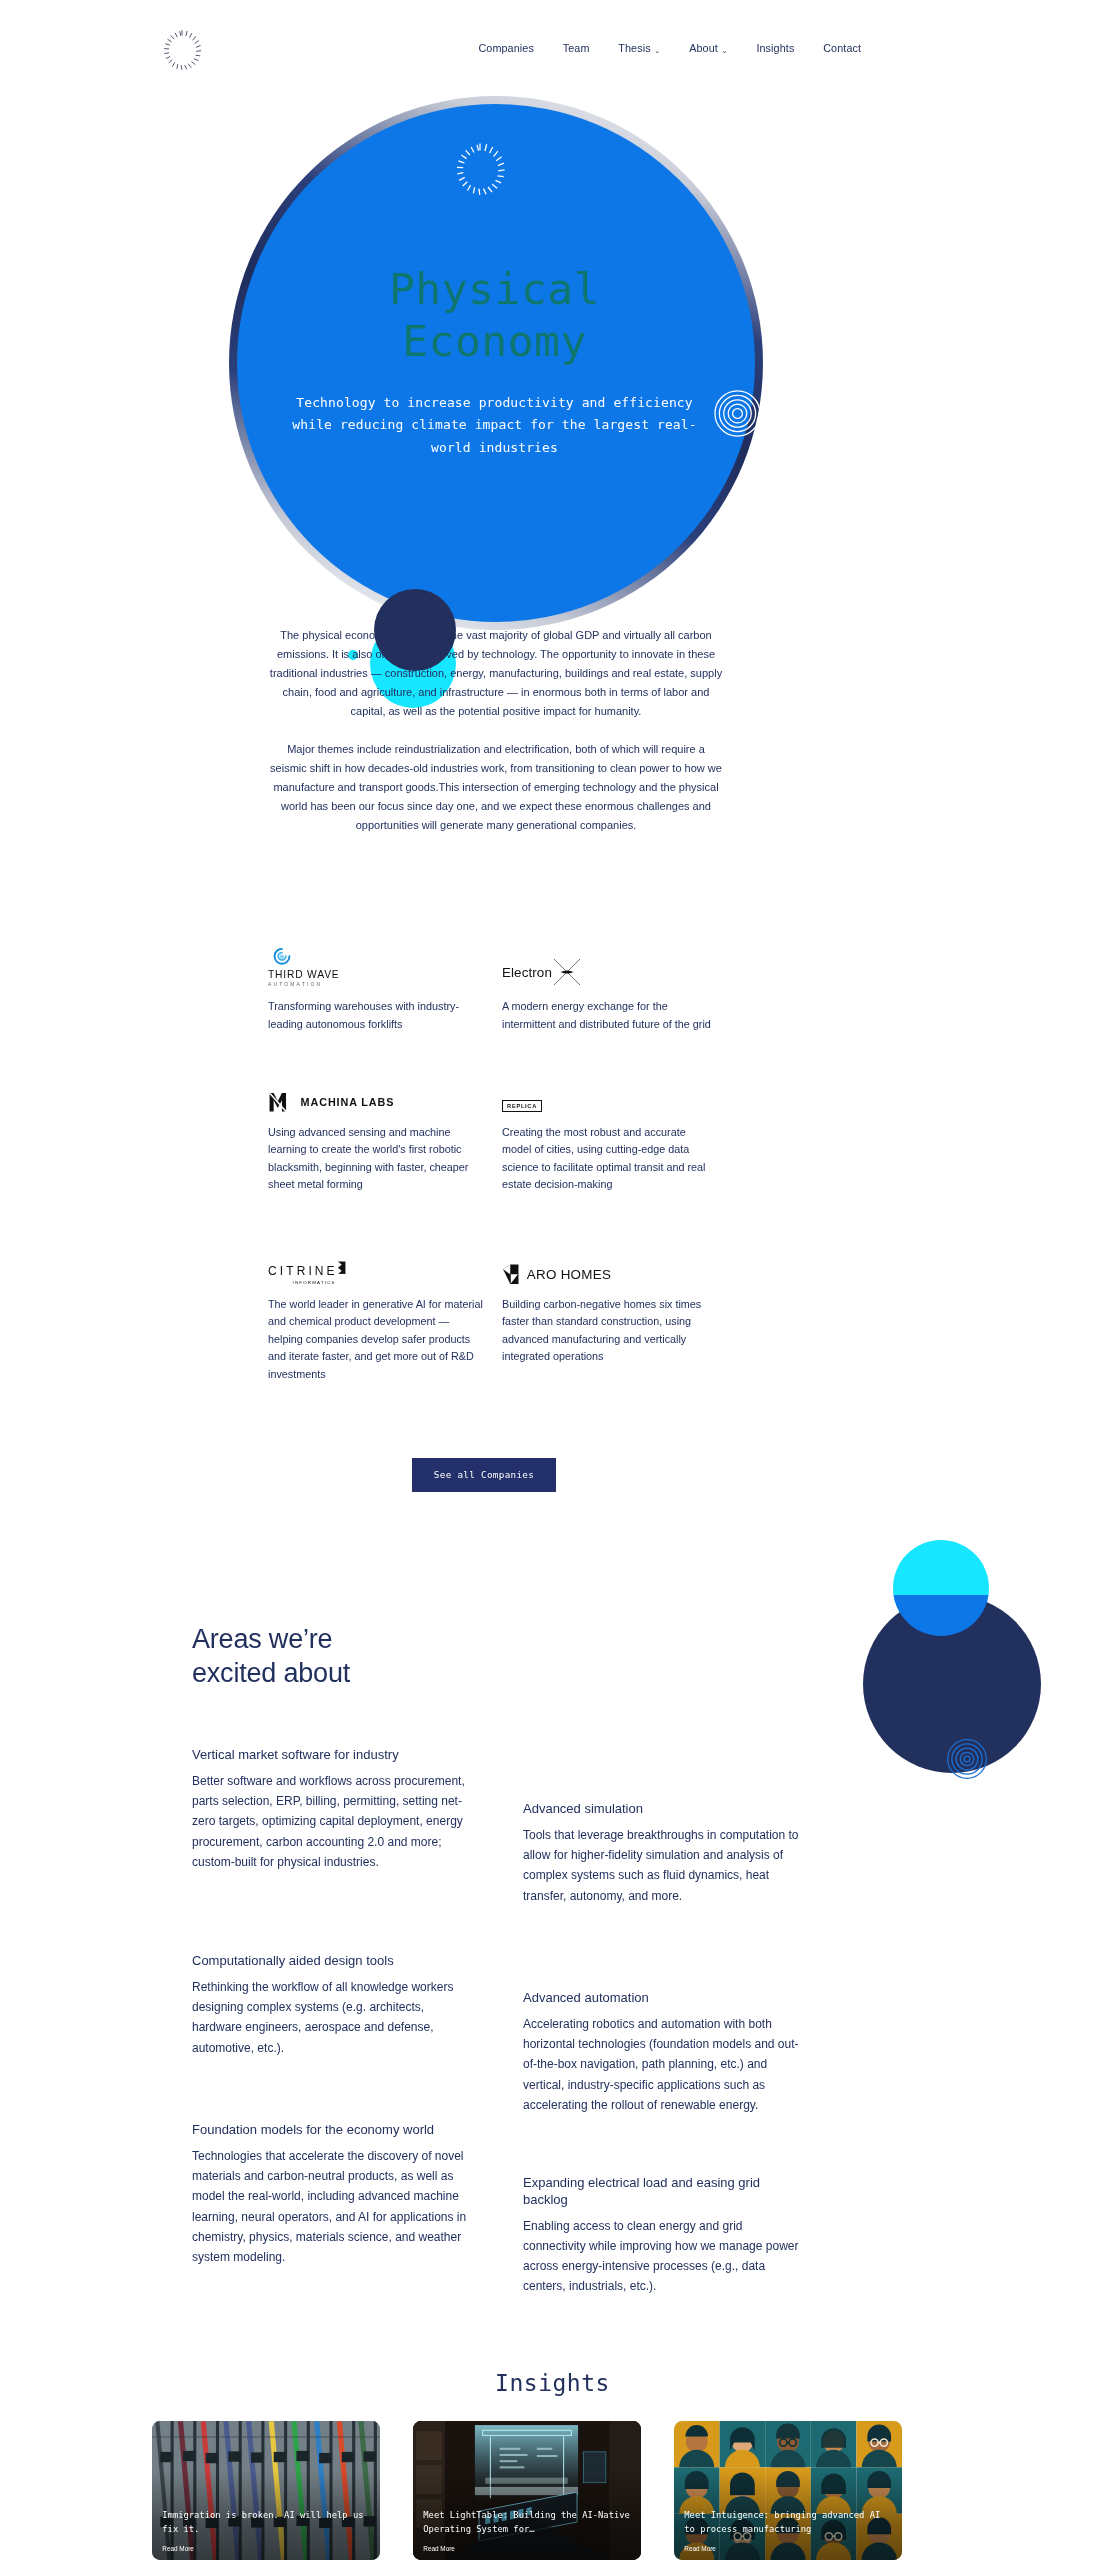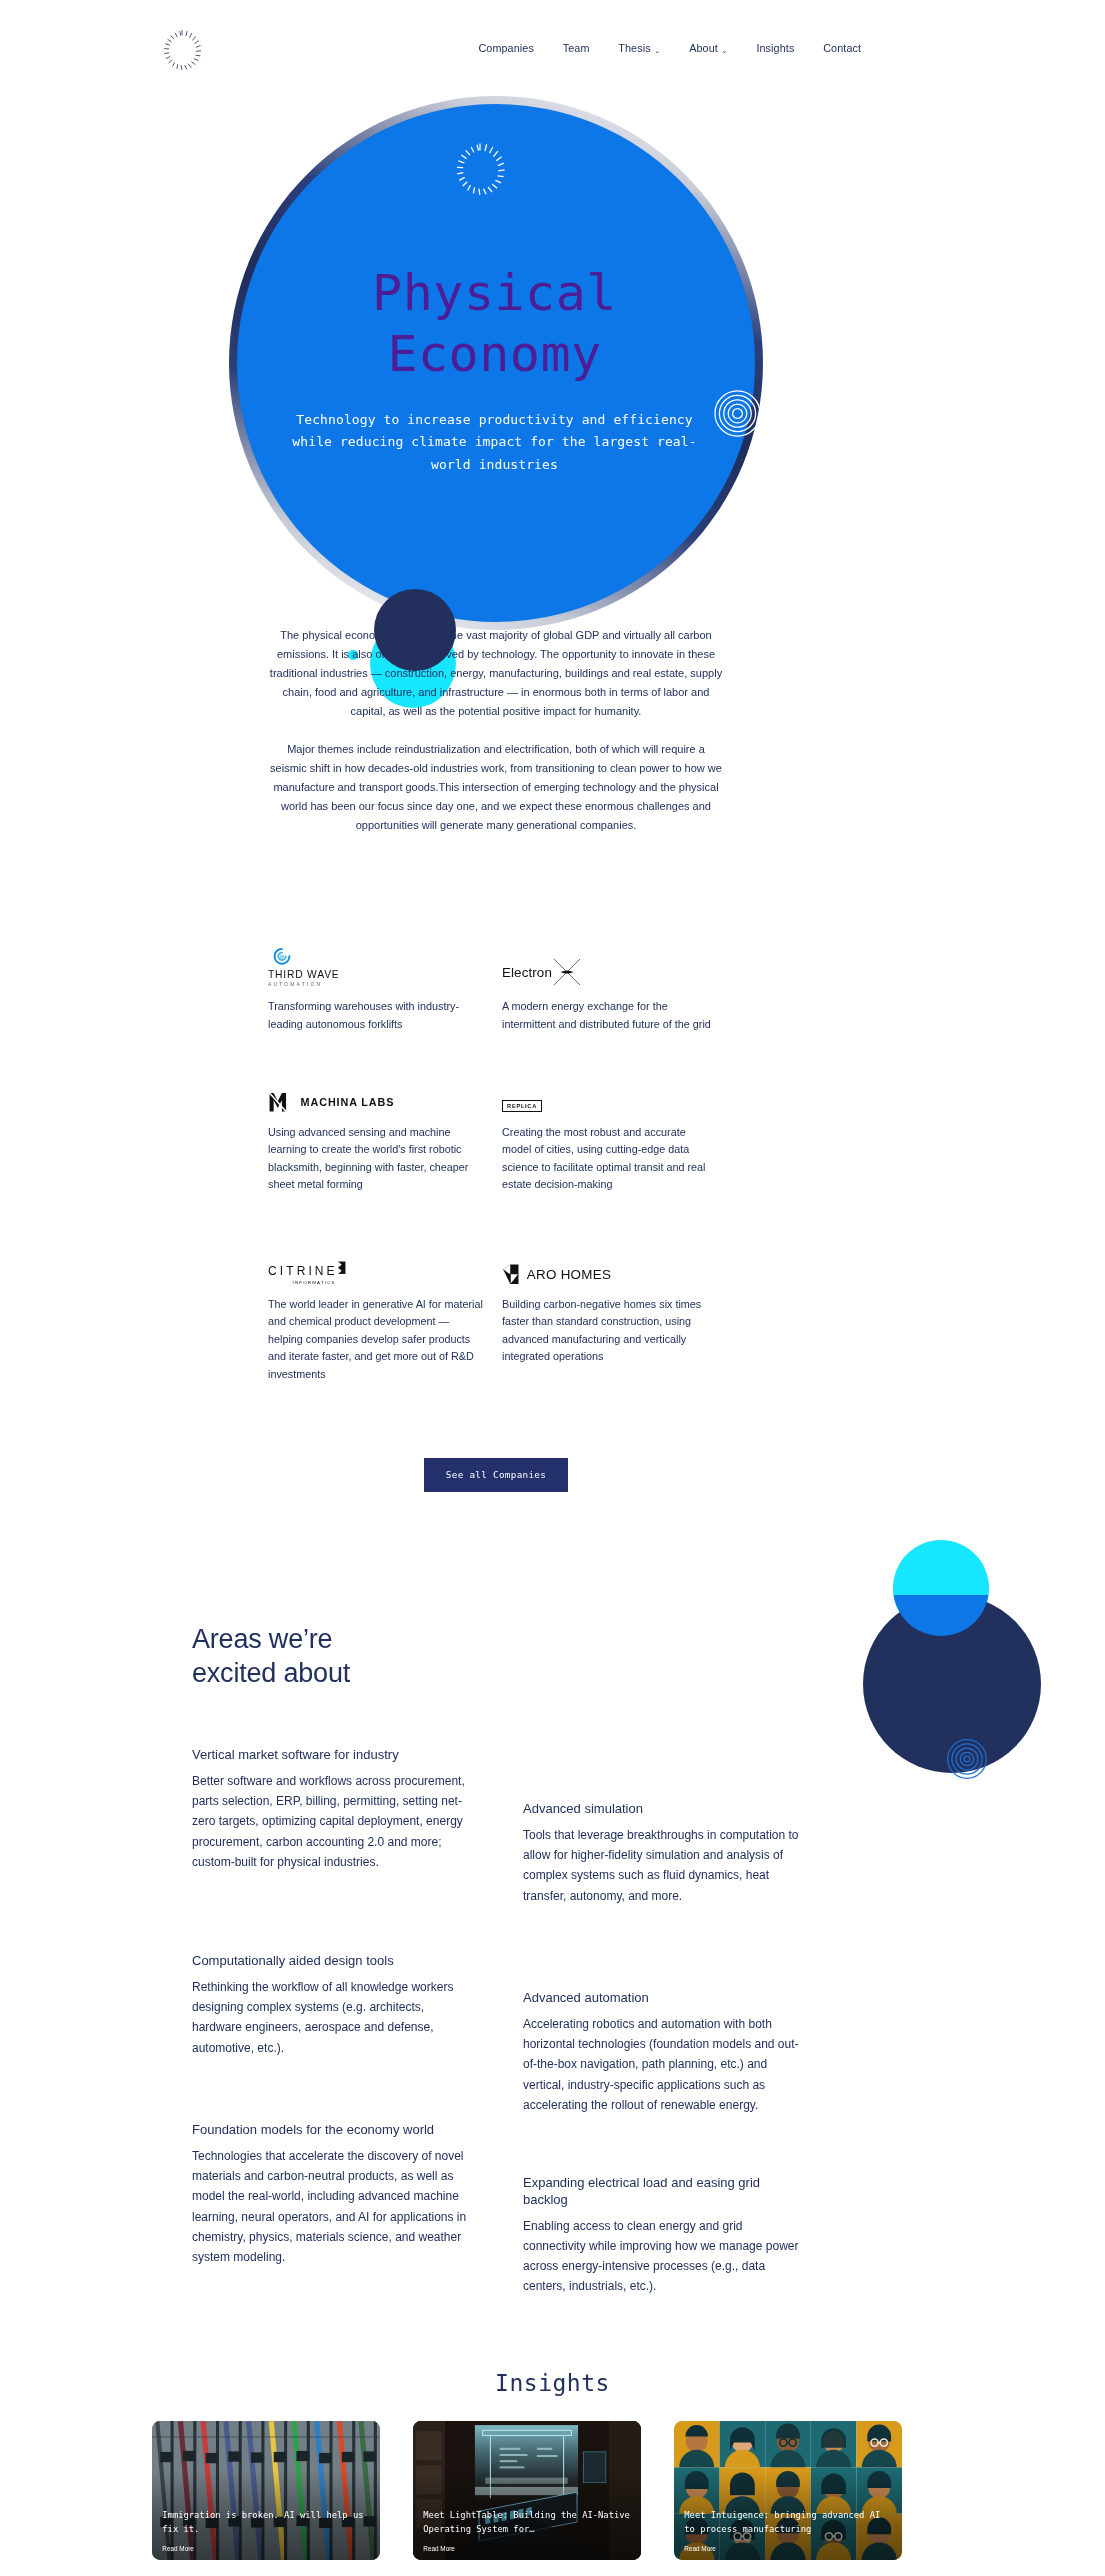--- a/index.html
+++ b/index.html
@@ -65,21 +65,21 @@
   }
   .ring-spiral-top { position: absolute; left: 451px; top: 52px; width: 58px; height: 58px; }
   .ring-spiral-right { position: absolute; left: 713px; top: 301px; width: 49px; height: 49px; }
 
   .hero-copy {
     position: absolute; left: 273px; top: 175px; width: 443px;
     text-align: center; z-index: 10;
   }
   .hero-title {
     font-family: "DejaVu Sans Mono", monospace;
-    font-size: 50px; line-height: 1.22; color: #4c1d95; font-weight: 400;
+    font-size: 43px; line-height: 1.22; color: #0f766e; font-weight: 400;
     letter-spacing: 0.5px;
   }
   .hero-sub {
     font-family: "DejaVu Sans Mono", monospace;
     font-size: 13px; line-height: 1.72; color: #ffffff; margin-top: 24px;
     letter-spacing: 0.1px;
   }
 
   
   .intro {
@@ -114,21 +114,21 @@
     font-size: 5.7px; font-weight: 700; letter-spacing: 0.7px; color: #111;
   }
 
   .logo-citrine { display: flex; align-items: flex-start; }
   .ci-name { font-size: 12px; letter-spacing: 3.1px; color: #111; }
   .ci-sub { font-size: 4.4px; letter-spacing: 1.2px; color: #111; text-align: right; margin-top: 1.5px; margin-right: 10.3px;}
 
   .logo-aro { display: flex; align-items: center; gap: 7.2px; }
   .aro-name { font-size: 13.4px; letter-spacing: 0.3px; color: #111; }
 
-  .see-all-wrap { position: absolute; left: 264px; top: 1458px; width: 464px; text-align: center; }
+  .see-all-wrap { position: absolute; left: 252px; top: 1458px; width: 464px; text-align: center; }
   .see-all {
     display: inline-block; background: #23306b; color: #fff;
     font-family: "DejaVu Sans Mono", monospace; font-size: 9.3px;
     padding: 11.3px 21.6px; border: none; cursor: pointer; letter-spacing: 0.3px;
   }
 
   
   .deco-navy {
     position: absolute; left: 863px; top: 1595px; width: 178px; height: 178px;
     border-radius: 50%; background: #22305e;

